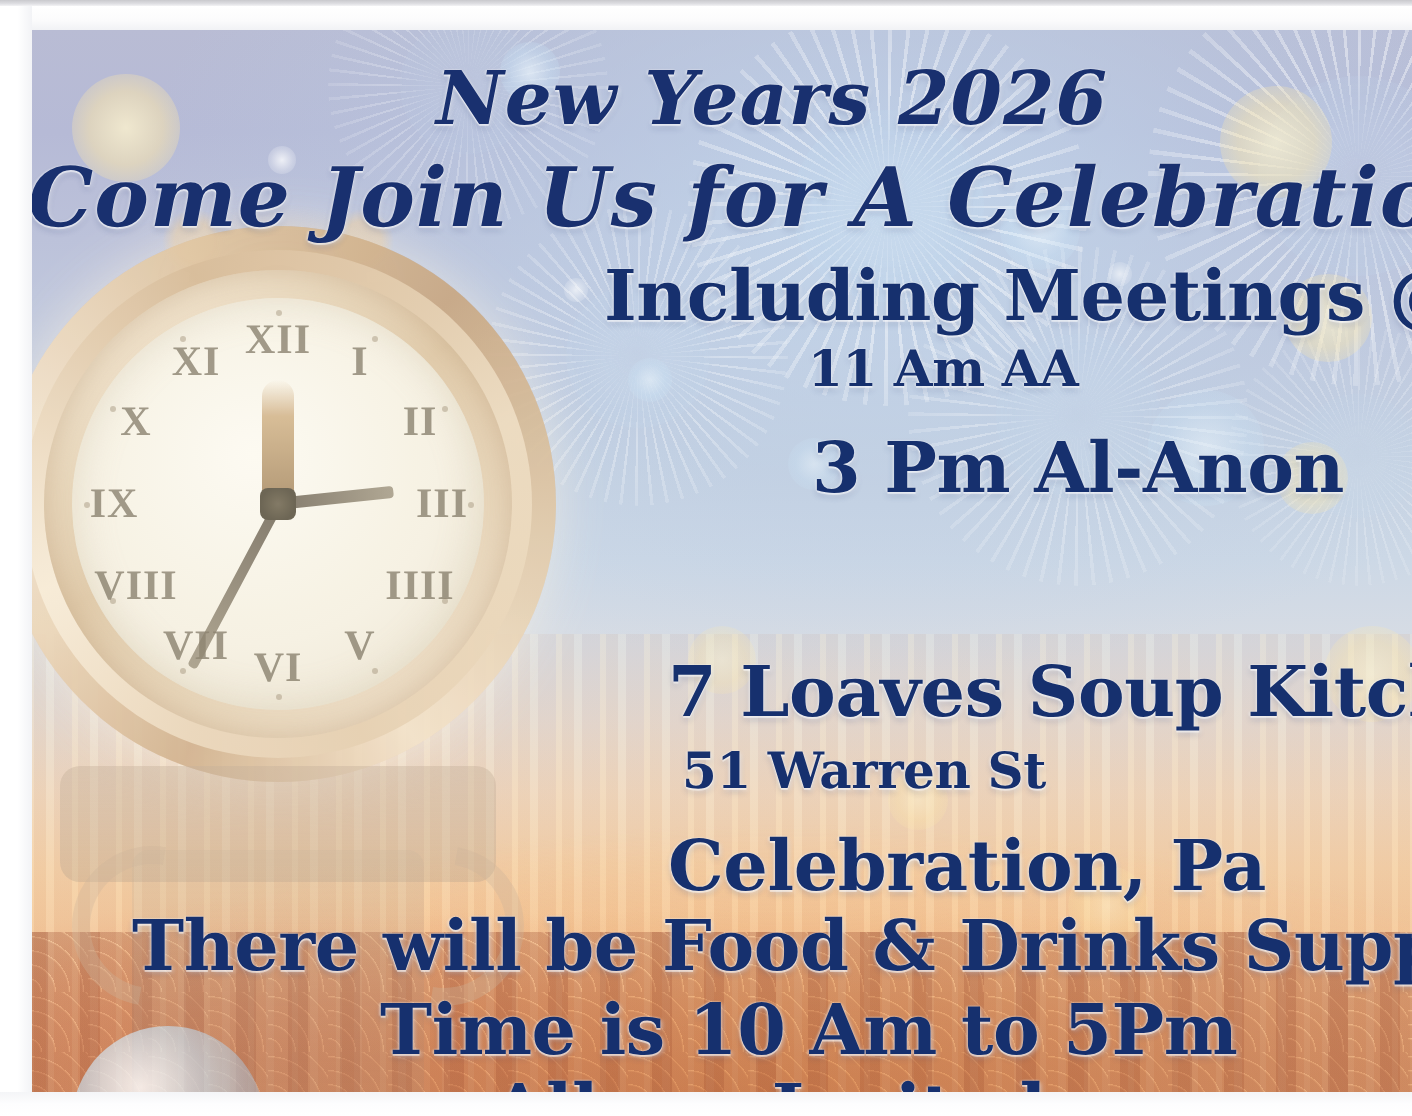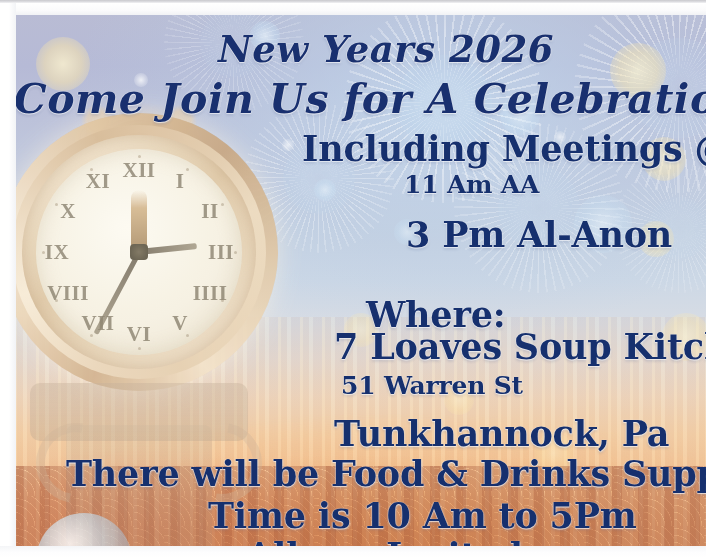--- a/index.html
+++ b/index.html
@@ -253,21 +253,21 @@
   .l-title2{ left:0px;   top:62px;  font-size:41px; width:692px; text-align:center; }
   .l-incl  { left:288px; top:115px; font-size:35px; }
   .l-11am  { left:390px; top:157px; font-size:25px; }
   .l-1pm   { left:392px; top:201px; font-size:35px; }
   .l-3pm   { left:398px; top:245px; font-size:35px; }
   .l-where { left:352px; top:281px; font-size:35px; }
   .l-kitch { left:320px; top:313px; font-size:35px; }
   .l-addr  { left:327px; top:358px; font-size:25px; }
   .l-city  { left:320px; top:400px; font-size:35px; }
   .l-food  { left:52px;  top:440px; font-size:35px; }
-  .l-time  { left:194px; top:482px; font-size:35px;text-align:center; }
+  .l-time  { left:176px; top:482px; font-size:35px;text-align:center; }
   .l-invit { left:232px; top:522px; font-size:35px; }
 </style>
 </head>
 <body>
 
 <div id="poster">
 
   <div class="frame-top-line"></div>
 
   <div id="art">
@@ -351,24 +351,23 @@
       <div class="clock-pedestal"></div>
       <div class="glass-ball"></div>
     </div>
 
     <div id="copy">
       <div class="ln script l-title1">New Years 2026</div>
       <div class="ln script l-title2">Come Join Us for A Celebration</div>
       <div class="ln blk l-incl">Including Meetings @</div>
       <div class="ln blk l-11am">11 Am AA</div>
       <div class="ln blk l-1pm">3 Pm Al-Anon</div>
-      <div class="ln blk l-where">Where:</div>
       <div class="ln blk l-kitch">7 Loaves Soup Kitchen</div>
       <div class="ln blk l-addr">51 Warren St</div>
-      <div class="ln blk l-city">Tunkhannock, Pa</div>
+      <div class="ln blk l-city">Celebration, Pa</div>
       <div class="ln blk l-food">There will be Food &amp; Drinks Supplied</div>
       <div class="ln blk l-time">Time is 10 Am to 5Pm</div>
       <div class="ln blk l-invit">All are Invited</div>
     </div>
 
   </div>
 
   <div class="frame-top-white"></div>
   <div class="frame-left"></div>
   <div class="frame-bottom"></div>

